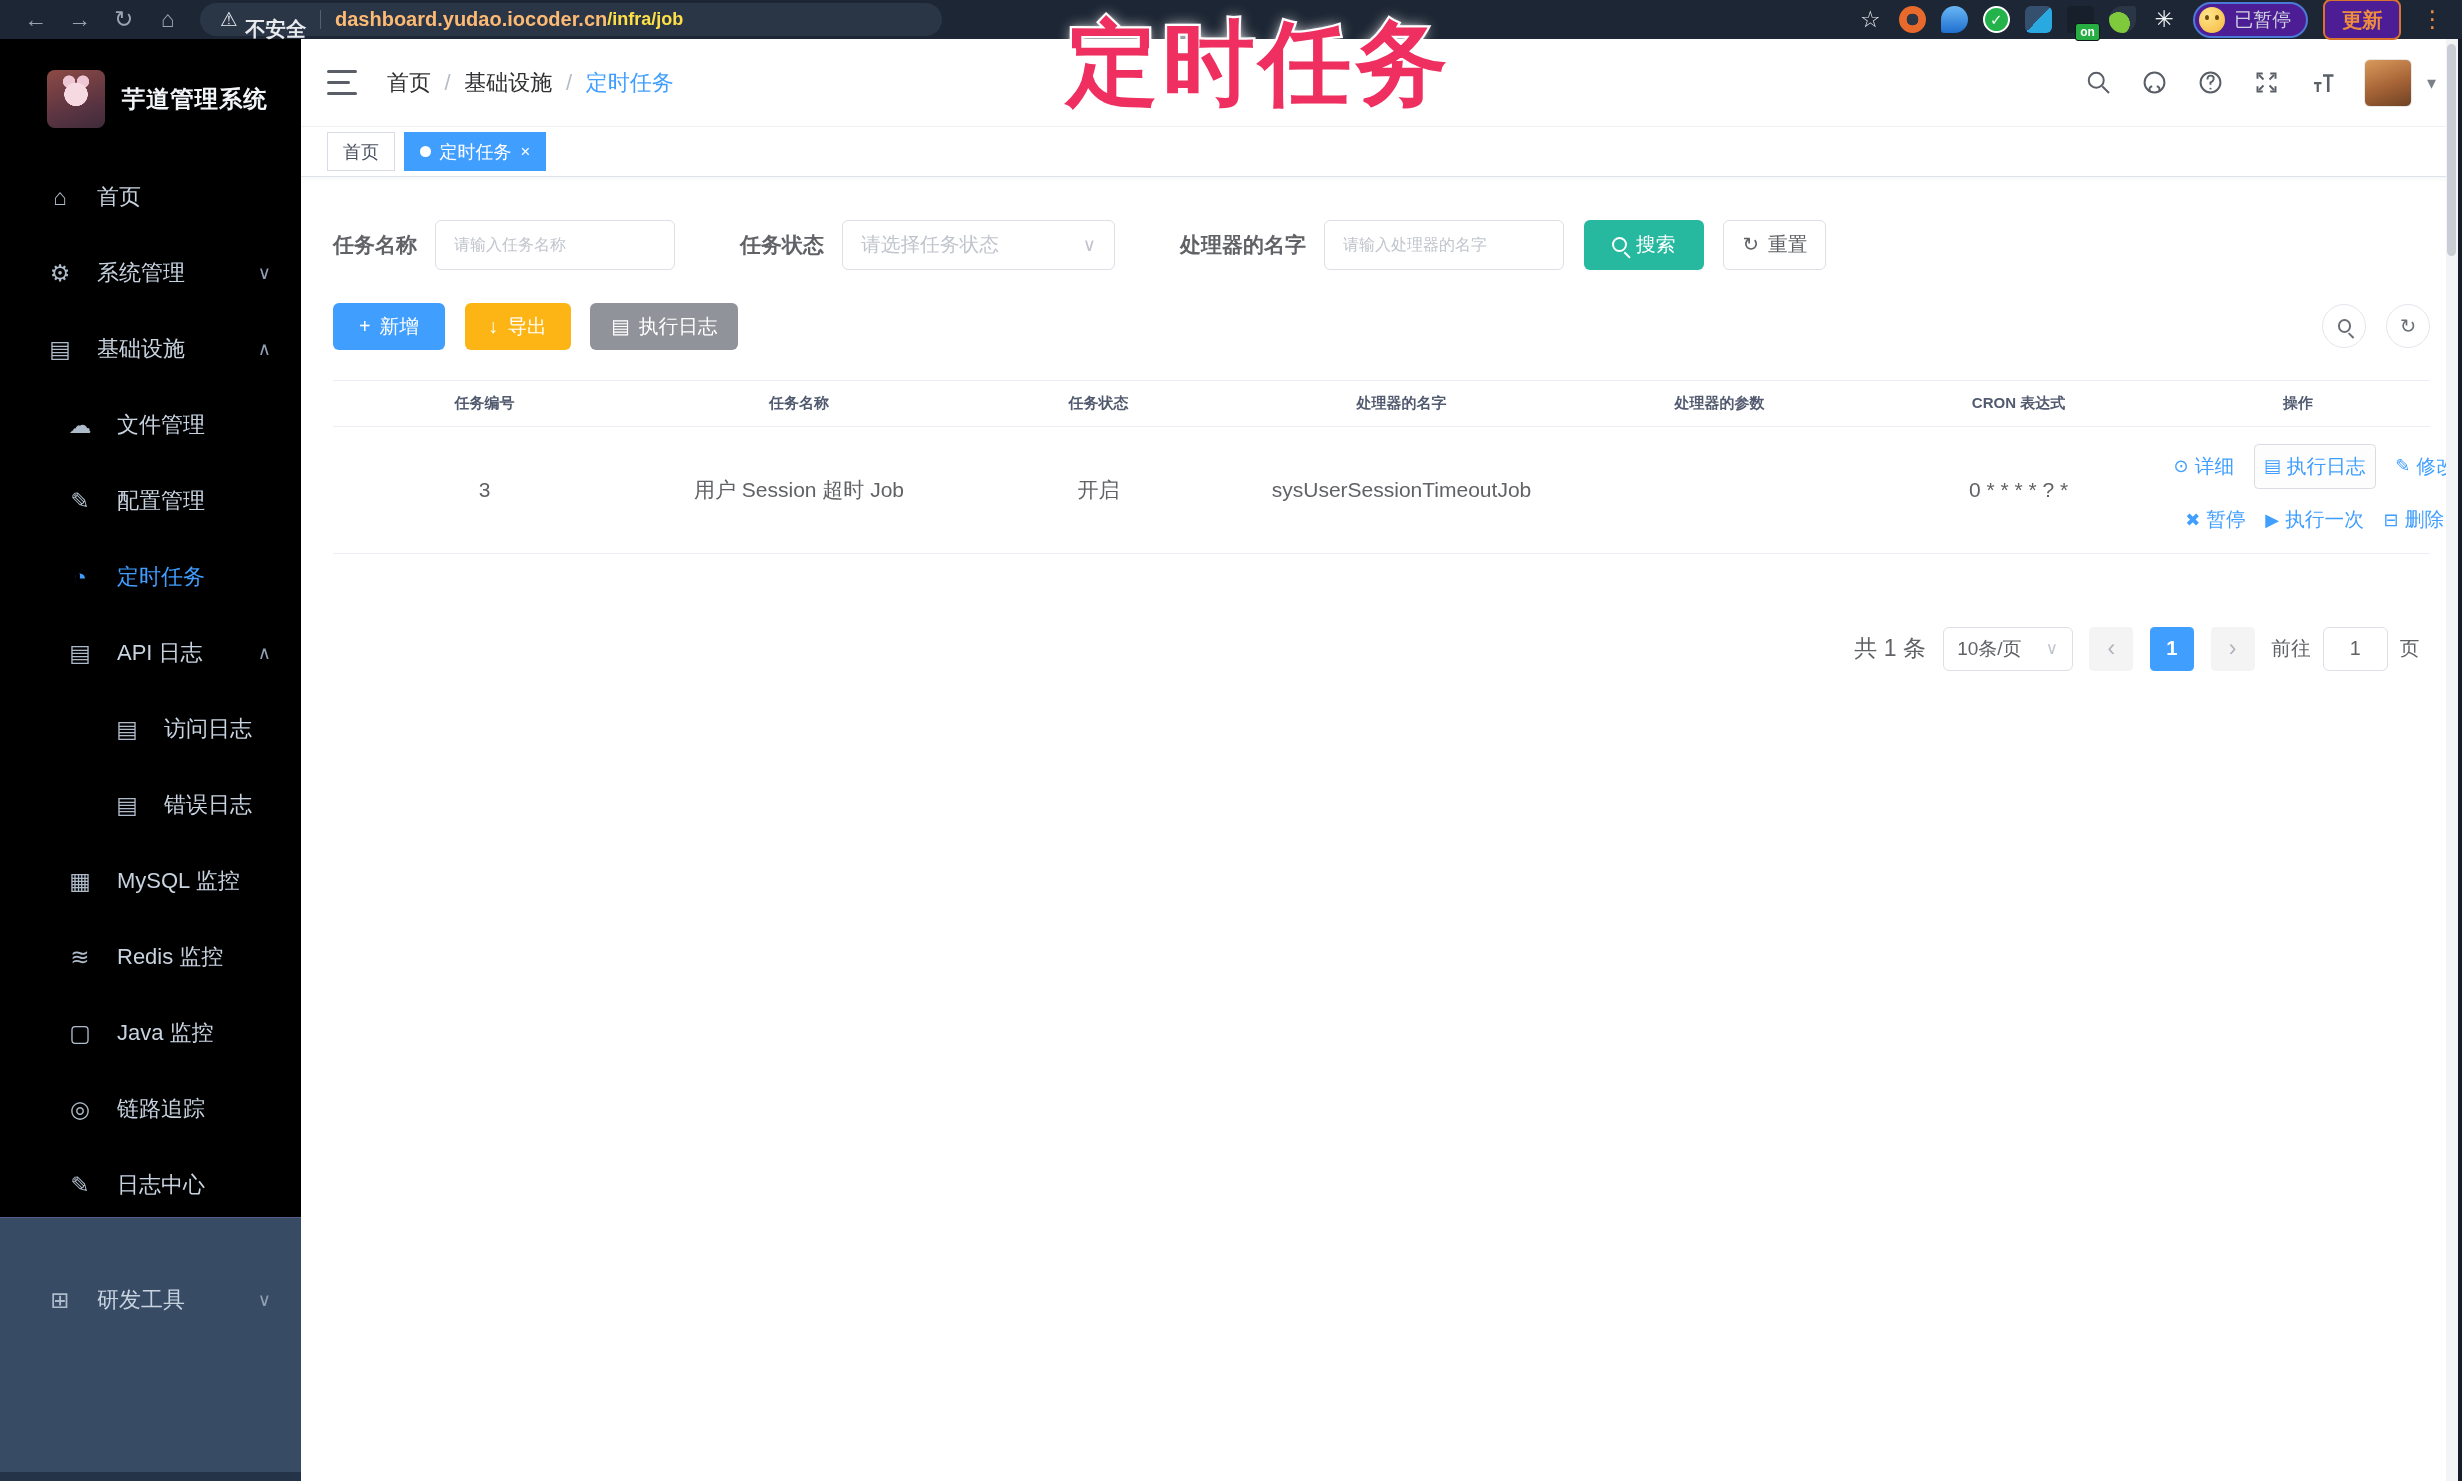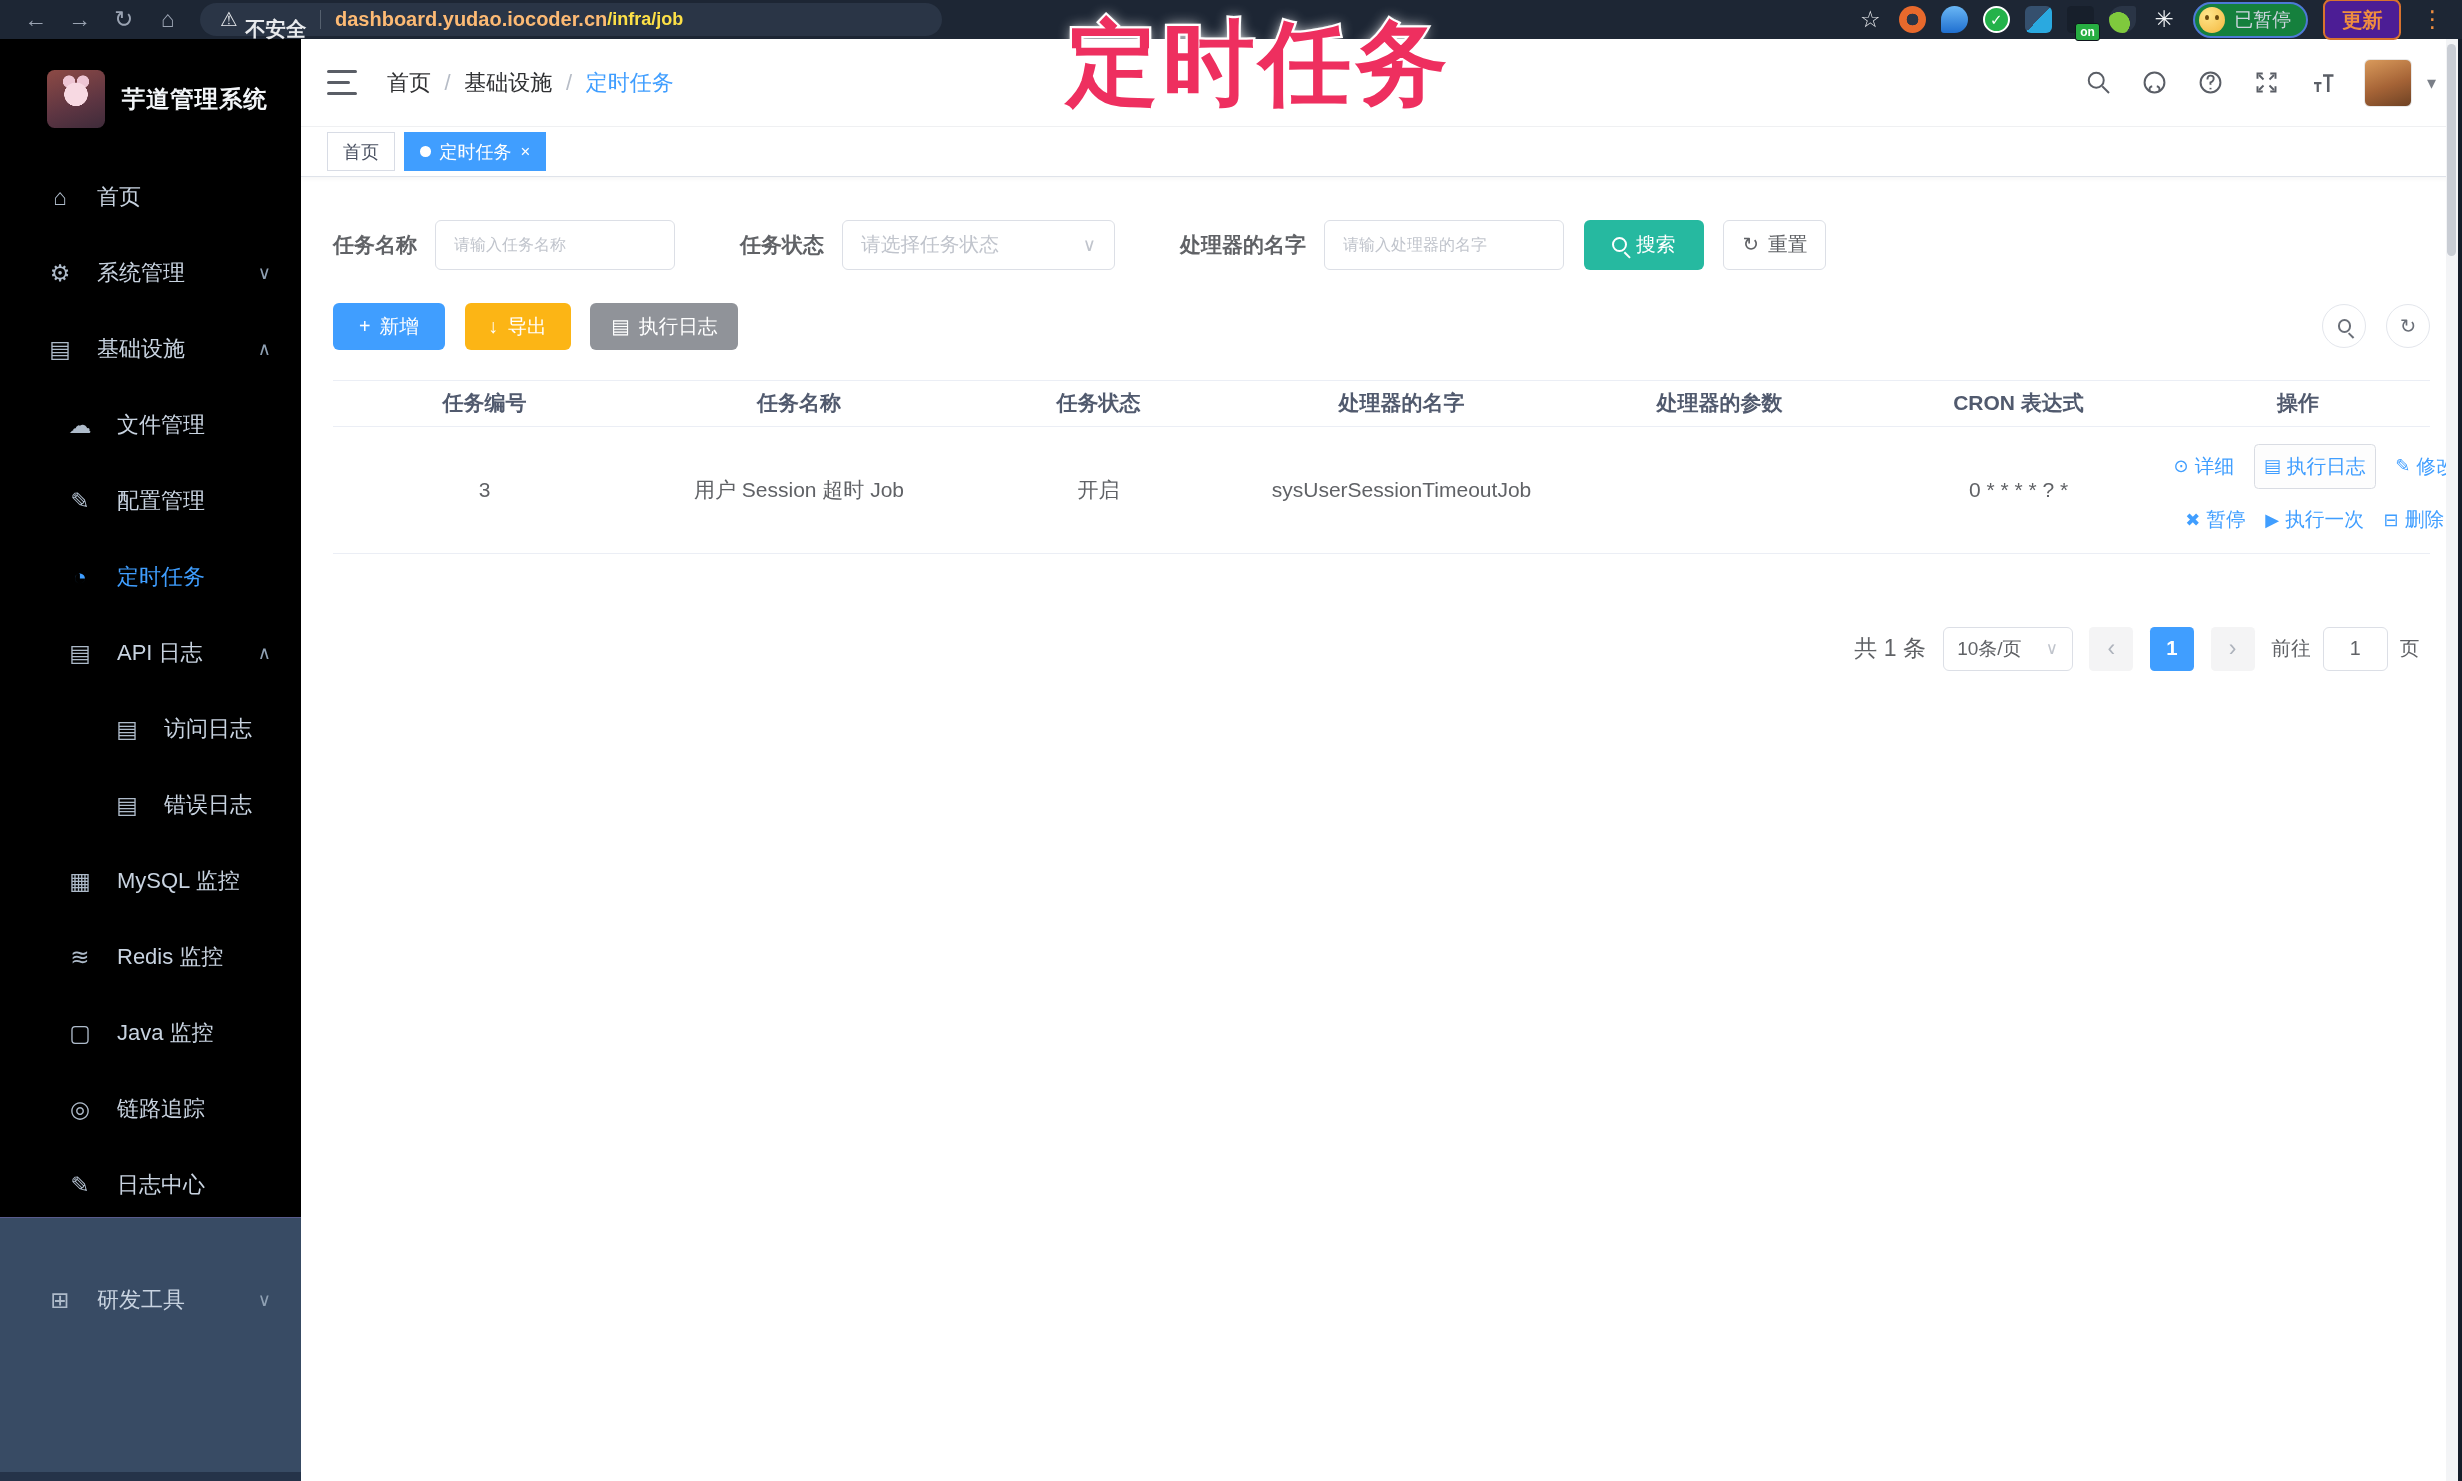--- a/index.html
+++ b/index.html
@@ -24,21 +24,21 @@
   .ext-orange { background:radial-gradient(circle at 50% 50%, #2a3546 30%, #e8692c 32%); }
   .ext-drop { background:linear-gradient(180deg,#6ab7f5,#1f6fd0); border-radius:50% 50% 50% 3px; }
   .ext-green { background:#24b24a; border:2.3px solid #fff; color:#fff; font-weight:bold; font-size:15px; }
   .ext-cyan { background:linear-gradient(135deg,#35506e 50%,#2aa9e0 50%); border-radius:6px; }
   .ext-dark { background:#171f2b; border-radius:4.5px; }
   .on-badge { position:absolute; right:-6px; bottom:-7.6px; background:#27ae42; color:#fff; font-size:12px;
     padding:0.8px 3.8px; border-radius:3px; border:1.5px solid #0f141d; font-weight:bold; }
   .ext-leaf { background:radial-gradient(circle at 35% 65%, #7fc93d 45%, #2a3546 47%); border-radius:50% 3px 50% 50%; }
   .ext-burst { color:#f2f4f6; font-size:23px; }
   .paused-pill { display:flex; align-items:center; gap:9px; border:2.3px solid #4d79d6; border-radius:21px;
-    background:#15803d; padding:3px 15px 3px 4.5px; }
+    background:#4c1d95; padding:3px 15px 3px 4.5px; }
   .emoji-face { width:26px; height:26px; border-radius:50%; background:radial-gradient(circle at 35% 30%,#ffe58a,#f4b73f);
     position:relative; }
   .emoji-face::before, .emoji-face::after { content:""; position:absolute; top:8.3px; width:3.8px; height:5.3px; background:#6b4b0e; border-radius:50%; }
   .emoji-face::before { left:6px; } .emoji-face::after { right:6px; }
   .paused-label { color:#cdd4de; font-size:19px; }
   .update-btn { border:2.3px solid #d8722e; color:#ef8d3f; background:#4c1d95; font-size:20.4px; font-weight:bold;
     border-radius:7.6px; padding:4.5px 16.7px; }
   .kebab { color:#ef8d3f; font-size:23px; padding:0 4.5px; }
 
   
@@ -115,21 +115,21 @@
   .btn-exec { width:148px; height:47px; background:#909399; color:#fff; margin-left:19.7px; }
   .toolbar-right { margin-left:auto; display:flex; gap:19.7px; }
   .circle-btn { width:44px; height:44px; border-radius:50%; border:1.5px solid #e3e6ec; background:#fff;
     display:flex; align-items:center; justify-content:center; color:#6a6f78; font-size:19.7px; }
   .mag-dark { width:13.6px; height:13.6px; border:2.3px solid #6a6f78; border-radius:50%; position:relative; }
   .mag-dark::after { content:""; position:absolute; width:2.3px; height:6.8px; background:#6a6f78; left:10.6px; top:10.6px; transform:rotate(-45deg); }
 
   .table { margin-top:30px; }
   .t-head, .t-row { display:grid; grid-template-columns:303px 326px 273px 333px 303px 295px 1fr; }
   .t-head { border-top:1.5px solid #ebeef5; border-bottom:1.5px solid #ebeef5; height:47px; align-items:center; }
-  .th { text-align:center; font-size:21px; font-weight:bold; color:#515a6e; }
+  .th { text-align:center; font-size:15px; font-weight:bold; color:#515a6e; }
   .t-row { border-bottom:1.5px solid #ebeef5; min-height:127px; align-items:center; }
   .td { text-align:center; font-size:21px; color:#606266; padding:13.6px 7.6px; line-height:1.6; word-break:break-all; }
   .ops { display:flex; flex-direction:column; gap:15px; align-items:center; }
   .op-line { display:flex; align-items:center; gap:19.7px; }
   .op-link { color:#409eff; font-size:19.7px; display:inline-flex; align-items:center; gap:6px; cursor:pointer; white-space:nowrap; }
   .op-link .oi { font-size:18px; }
   .op-boxed { border:1.5px solid #d9dce3; border-radius:4.5px; padding:6px 9px; background:#fdfdfd; }
 
   .pagination { display:flex; align-items:center; justify-content:flex-end; margin-top:73px; padding-right:10.6px; gap:16.7px; }
   .pg-total { font-size:23px; color:#606266; }

